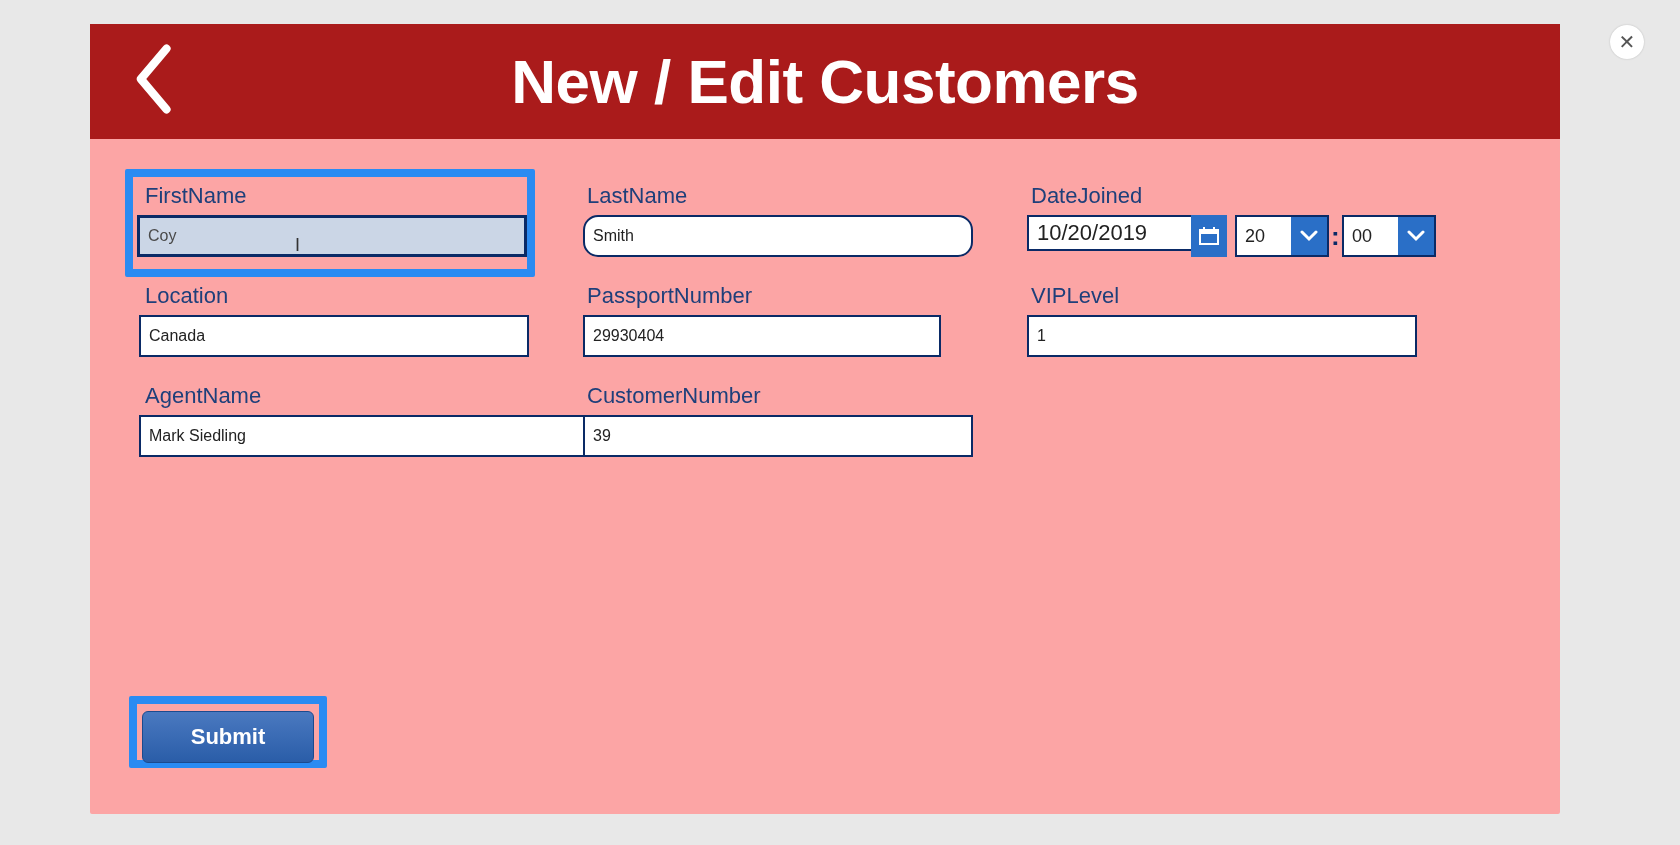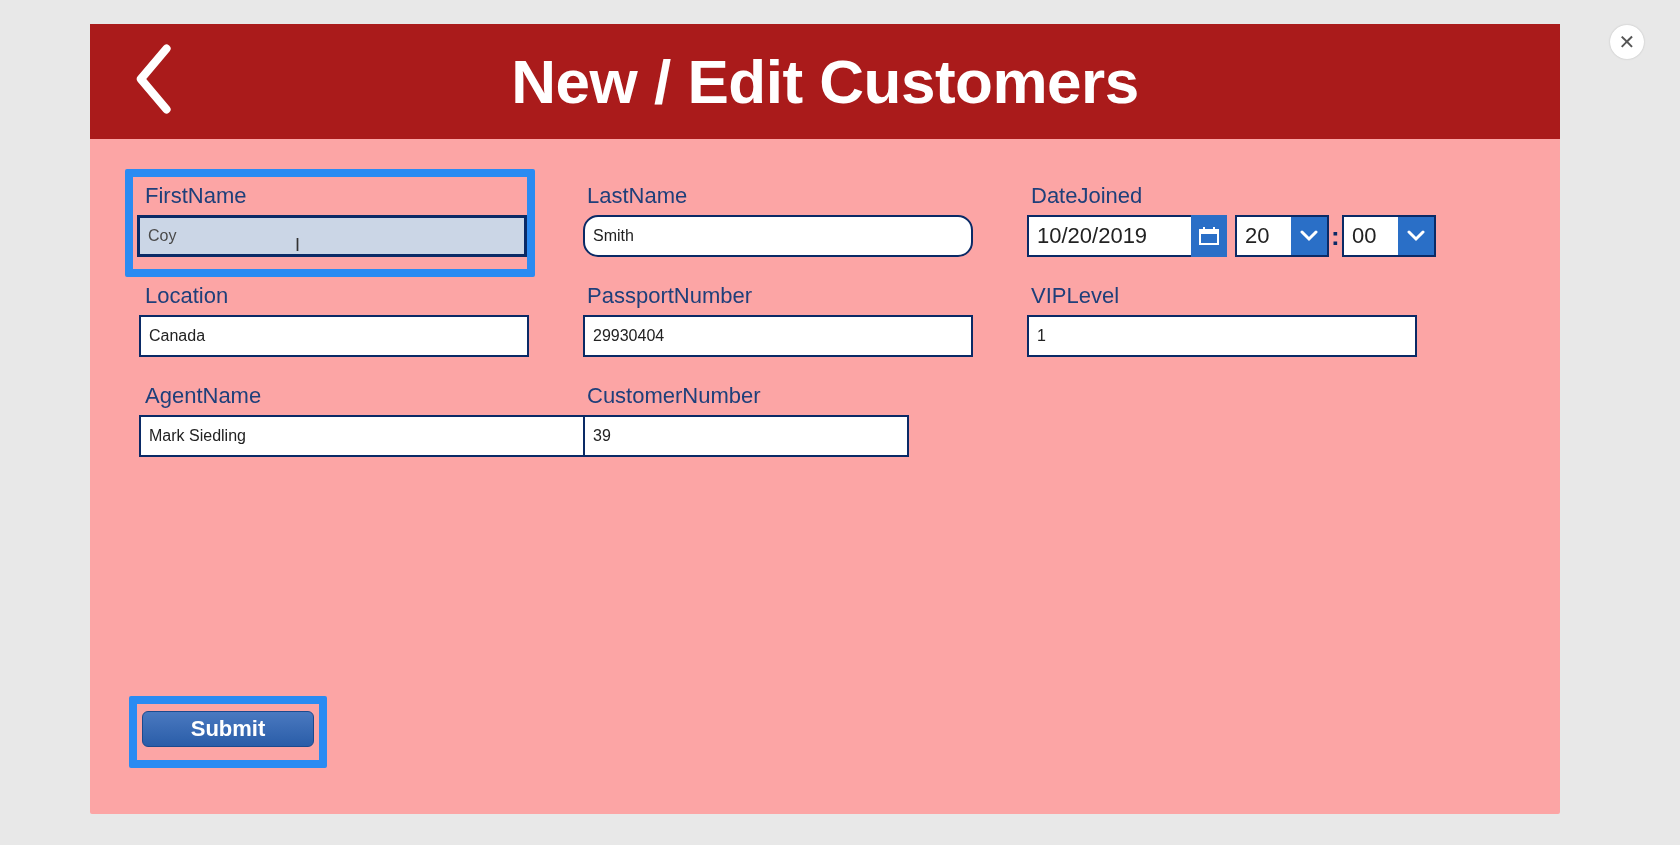--- a/index.html
+++ b/index.html
@@ -91,21 +91,21 @@
     }
     .firstname-input {
       border: 3px solid #0a2a66;
       background: #cbd6e6;
       color: #4a4a4a;
     }
 
     
     .date-input {
       position: absolute;
-      height: 42px;
+      height: 36px;
       border: 2px solid #0a2a66;
       background: #fff;
       font-size: 22px;
       padding: 4px 8px;
       color: #222;
     }
     .cal-icon {
       position: absolute;
       height: 42px;
       width: 36px;
@@ -118,21 +118,21 @@
     }
     .dd-box {
       position: absolute;
       height: 42px;
       display: flex;
       border: 2px solid #0a2a66;
     }
     .dd-text {
       width: 54px;
       background: #fff;
-      font-size: 22px;
+      font-size: 18px;
       padding: 4px 8px;
       color: #222;
       display: flex;
       align-items: center;
     }
     .dd-btn {
       width: 36px;
       background: #2a6fc7;
       display: flex;
       align-items: center;
@@ -143,21 +143,21 @@
     .colon {
       position: absolute;
       font-size: 26px;
       color: #0a2a66;
       font-weight: 600;
     }
 
     .submit-btn {
       position: absolute;
       width: 172px;
-      height: 36px;
+      height: 52px;
       background: linear-gradient(#4a79c0, #2a5da8);
       border: 1px solid #1b4a8e;
       border-radius: 6px;
       color: #fff;
       font-size: 22px;
       font-weight: 600;
       cursor: pointer;
     }
 
     .text-cursor {
@@ -215,30 +215,30 @@
         <svg viewBox="0 0 18 12">
             <path d="M2 2 L9 9 L16 2" stroke="#fff" stroke-width="3" fill="none" stroke-linecap="round"></path>
           </svg>
       </div>
     </div>
 
     <div class="field-label" style="left:55px; top:144px;">Location</div>
     <input class="field-input" style="left: 49px; top: 176px; width: 390px;" value="Canada">
 
     <div class="field-label" style="left:497px; top:144px;">PassportNumber</div>
-    <input class="field-input" style="left: 493px; top: 176px; width: 390px;" value="29930404">
+    <input class="field-input" style="left: 493px; top: 176px; width: 358px;" value="29930404">
 
     <div class="field-label" style="left:941px; top:144px;">VIPLevel</div>
     <input class="field-input" style="left: 937px; top: 176px; width: 390px;" value="1">
 
     <div class="field-label" style="left:55px; top:244px;">AgentName</div>
     <input class="field-input" style="left: 49px; top: 276px; width: 446px;" value="Mark Siedling">
 
     <div class="field-label" style="left:497px; top:244px;">CustomerNumber</div>
-    <input class="field-input" style="left: 493px; top: 276px; width: 326px;" value="39">
+    <input class="field-input" style="left: 493px; top: 276px; width: 390px;" value="39">
 
     <div class="highlight-wrap" style="left:39px; top:557px; width:198px; height:72px;"></div>
     <button class="submit-btn" style="left:52px; top:572px;">Submit</button>
 
   </div>
 </div>
 
 <div class="close-btn">✕</div>
 
 </body></html>

